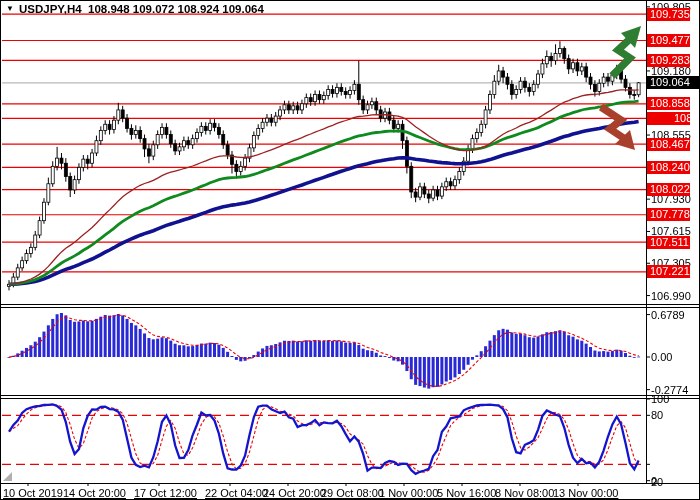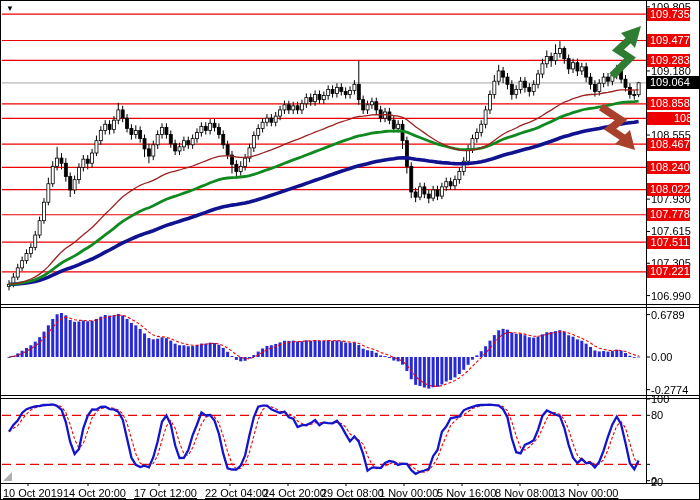--- a/index.html
+++ b/index.html
@@ -18,20 +18,24 @@
   svg{position:absolute;left:0;top:0;}
   .time-lbl{position:absolute;font-size:11px;color:#000;top:486px;white-space:nowrap;text-decoration:underline;}
 </style>
 </head>
 <body>
 
 <div id="app">
 
   <div class="abs" style="left:0;top:0;width:645px;height:303px;"></div>
 
+  <div class="lbl title" style="left:18px;top:2px;">
+    <span>USDJPY,H4</span>&nbsp;
+    <span>108.948 109.072 108.924 109.064</span>
+  </div>
   <div class="lbl" style="left:5px;top:1px;font-size:8px;">▼</div>
 
   <svg id="gfx" width="700" height="500">
       <line x1="1" y1="13.025641025640548" x2="645" y2="13.025641025640548" stroke="#ee0000" stroke-width="1.2"></line>
       <line x1="1" y1="39.48717948717855" x2="645" y2="39.48717948717855" stroke="#ee0000" stroke-width="1.2"></line>
       <line x1="1" y1="59.38461538461472" x2="645" y2="59.38461538461472" stroke="#ee0000" stroke-width="1.2"></line>
       <line x1="1" y1="102.97435897435801" x2="645" y2="102.97435897435801" stroke="#ee0000" stroke-width="1.2"></line>
       <line x1="1" y1="117.43589743589703" x2="645" y2="117.43589743589703" stroke="#ee0000" stroke-width="1.2"></line>
       <line x1="1" y1="143.07692307692267" x2="645" y2="143.07692307692267" stroke="#ee0000" stroke-width="1.2"></line>
       <line x1="1" y1="166.35897435897434" x2="645" y2="166.35897435897434" stroke="#ee0000" stroke-width="1.2"></line>
@@ -532,21 +536,21 @@
       <div class="axis-tick" style="top: 288.564px;">106.990</div>
       <div class="level-lbl" style="top: 6.52564px;">109.735</div>
       <div class="level-lbl" style="top: 32.9872px;">109.477</div>
       <div class="level-lbl" style="top: 52.8846px;">109.283</div>
       <div class="level-lbl" style="top: 96.4744px;">108.858</div>
       <div class="level-lbl" style="top: 110.936px; padding-left: 27px;">108.717</div>
       <div class="level-lbl" style="top: 136.577px;">108.467</div>
       <div class="level-lbl" style="top: 159.859px;">108.240</div>
       <div class="level-lbl" style="top: 182.218px;">108.022</div>
       <div class="level-lbl" style="top: 207.244px;">107.778</div>
-      <div class="level-lbl" style="top: 234.628px; text-align: center;">107.511</div>
+      <div class="level-lbl" style="top: 234.628px;">107.511</div>
       <div class="level-lbl" style="top: 264.372px;">107.221</div>
       <div class="cur-lbl" style="top: 75.3462px;">109.064</div>
       <div class="axis-tick" style="top: 307.569px;">0.6789</div>
       <div class="axis-tick" style="top: 350px;">0.00</div>
       <div class="axis-tick" style="top: 382.637px;">-0.2774</div>
       <div class="axis-tick" style="top: 392px;">100</div>
       <div class="axis-tick" style="top: 408.334px;">80</div>
       <div class="axis-tick" style="top: 475px;">20</div>
       <div class="axis-tick" style="top: 473.67px;">0</div>
     </div>

